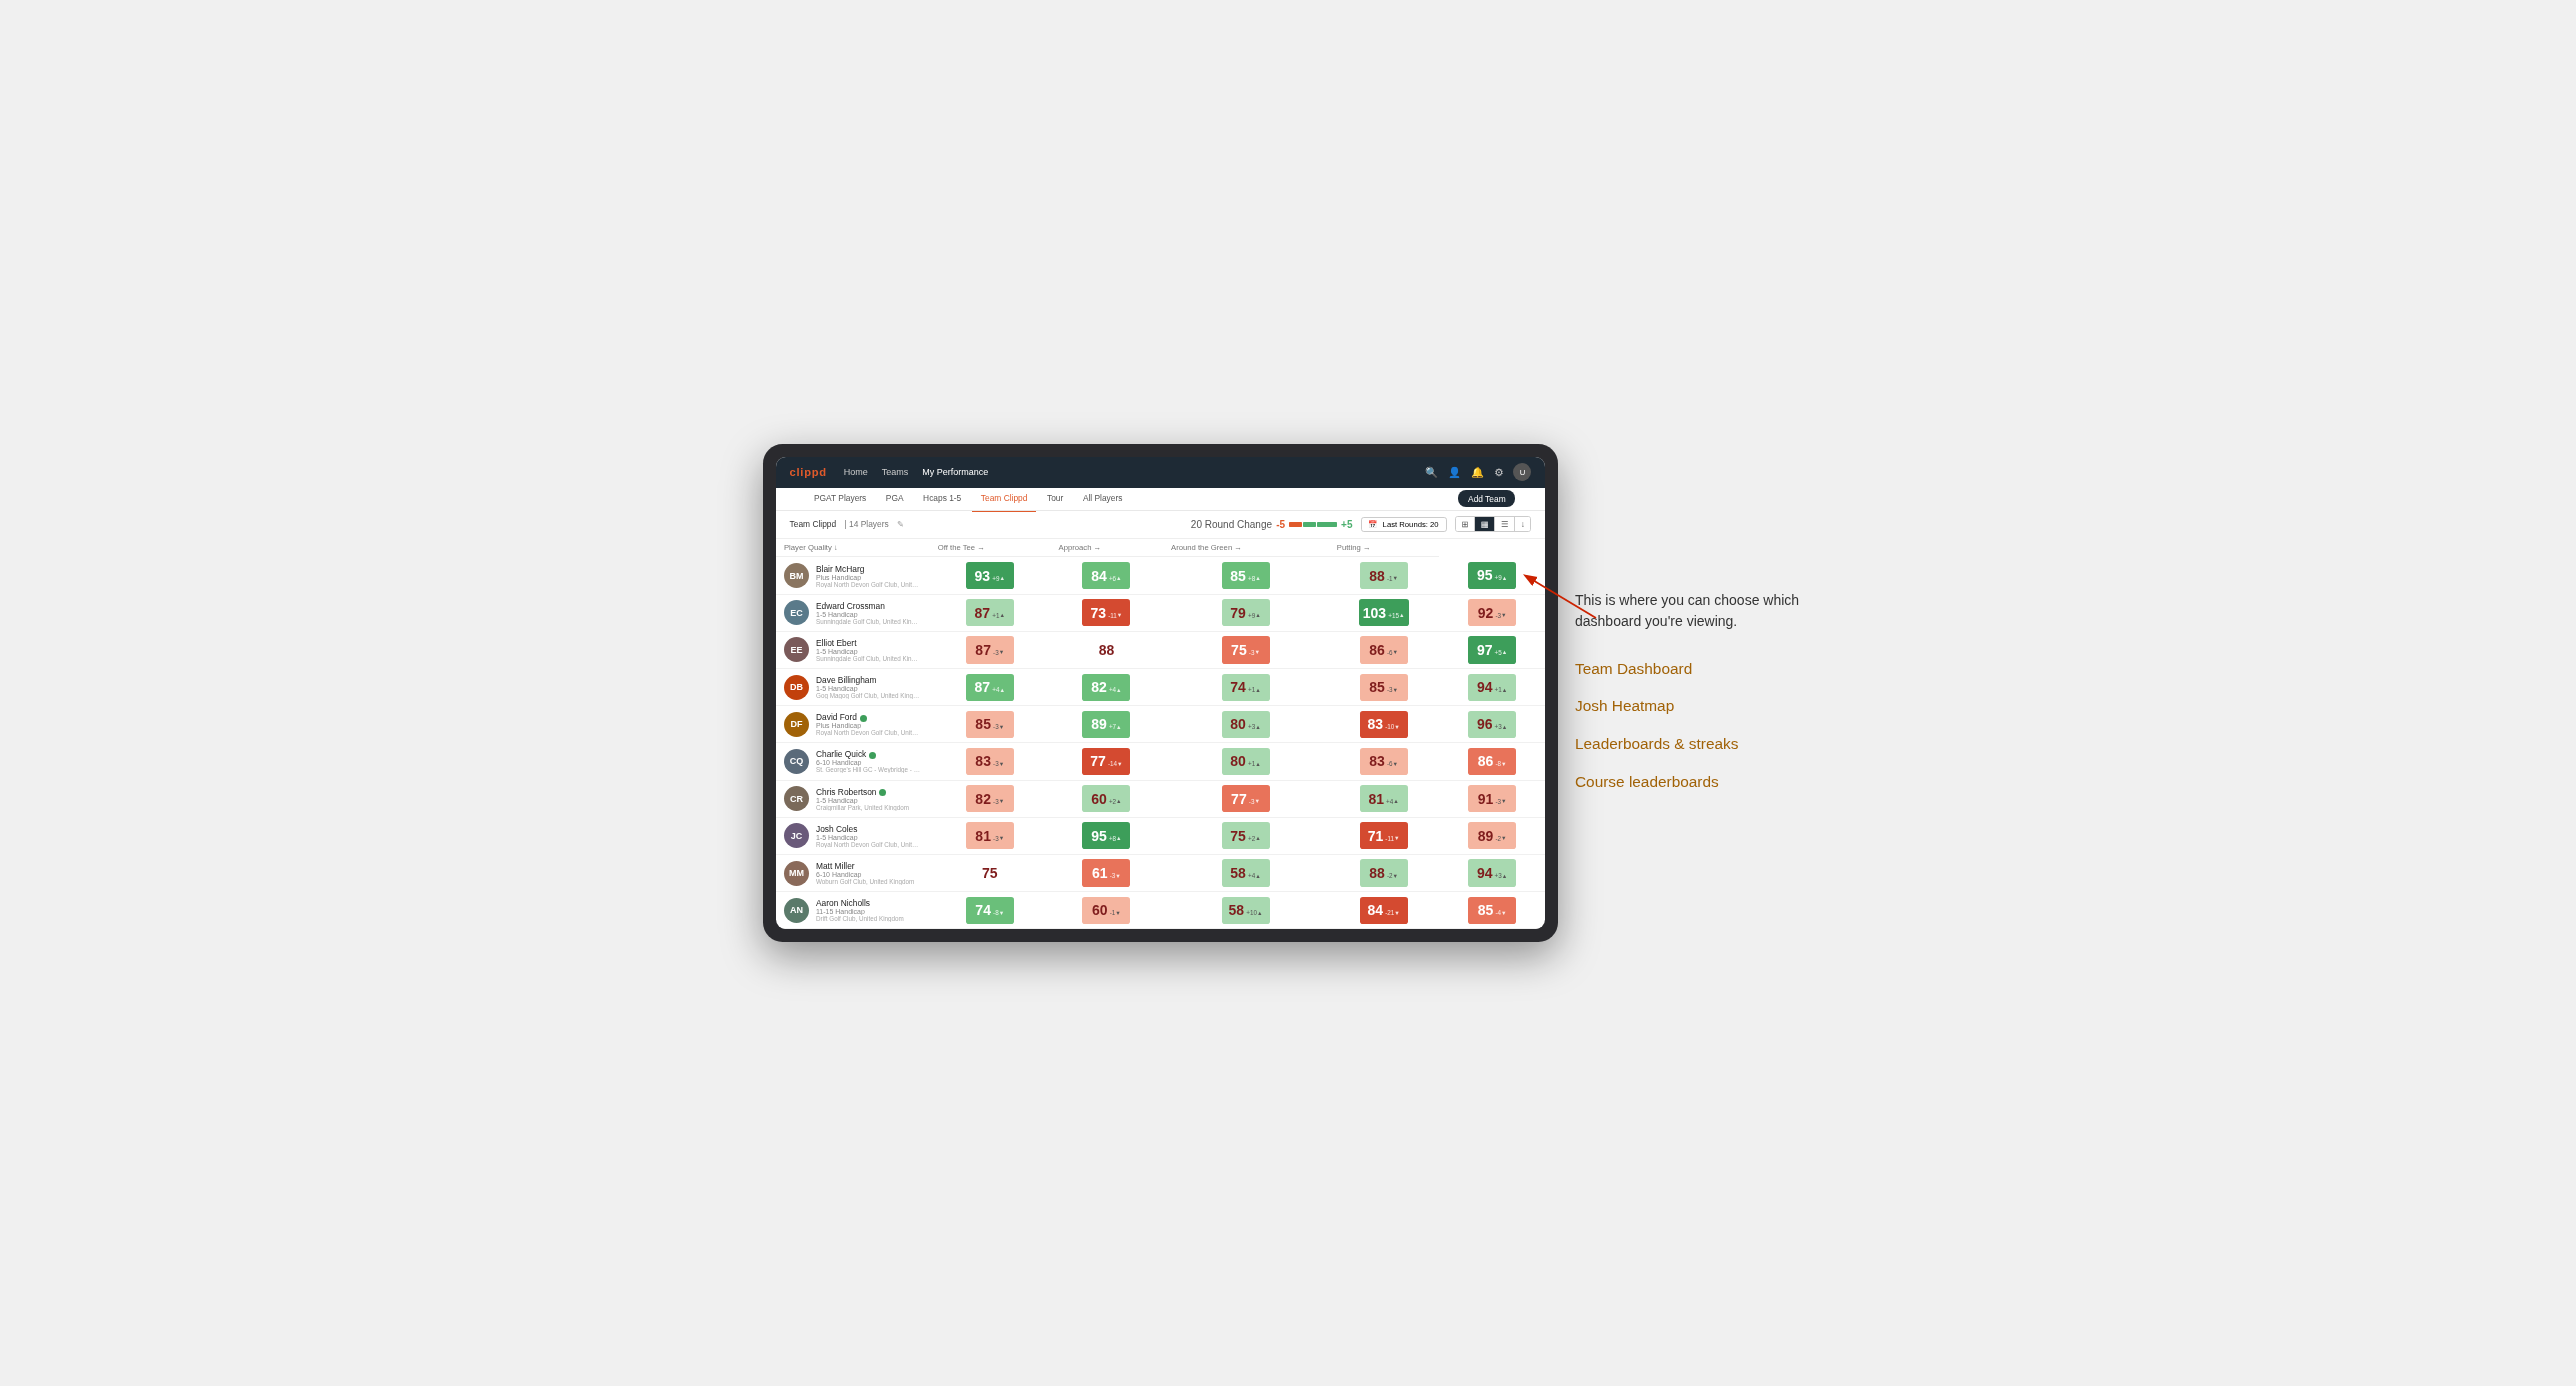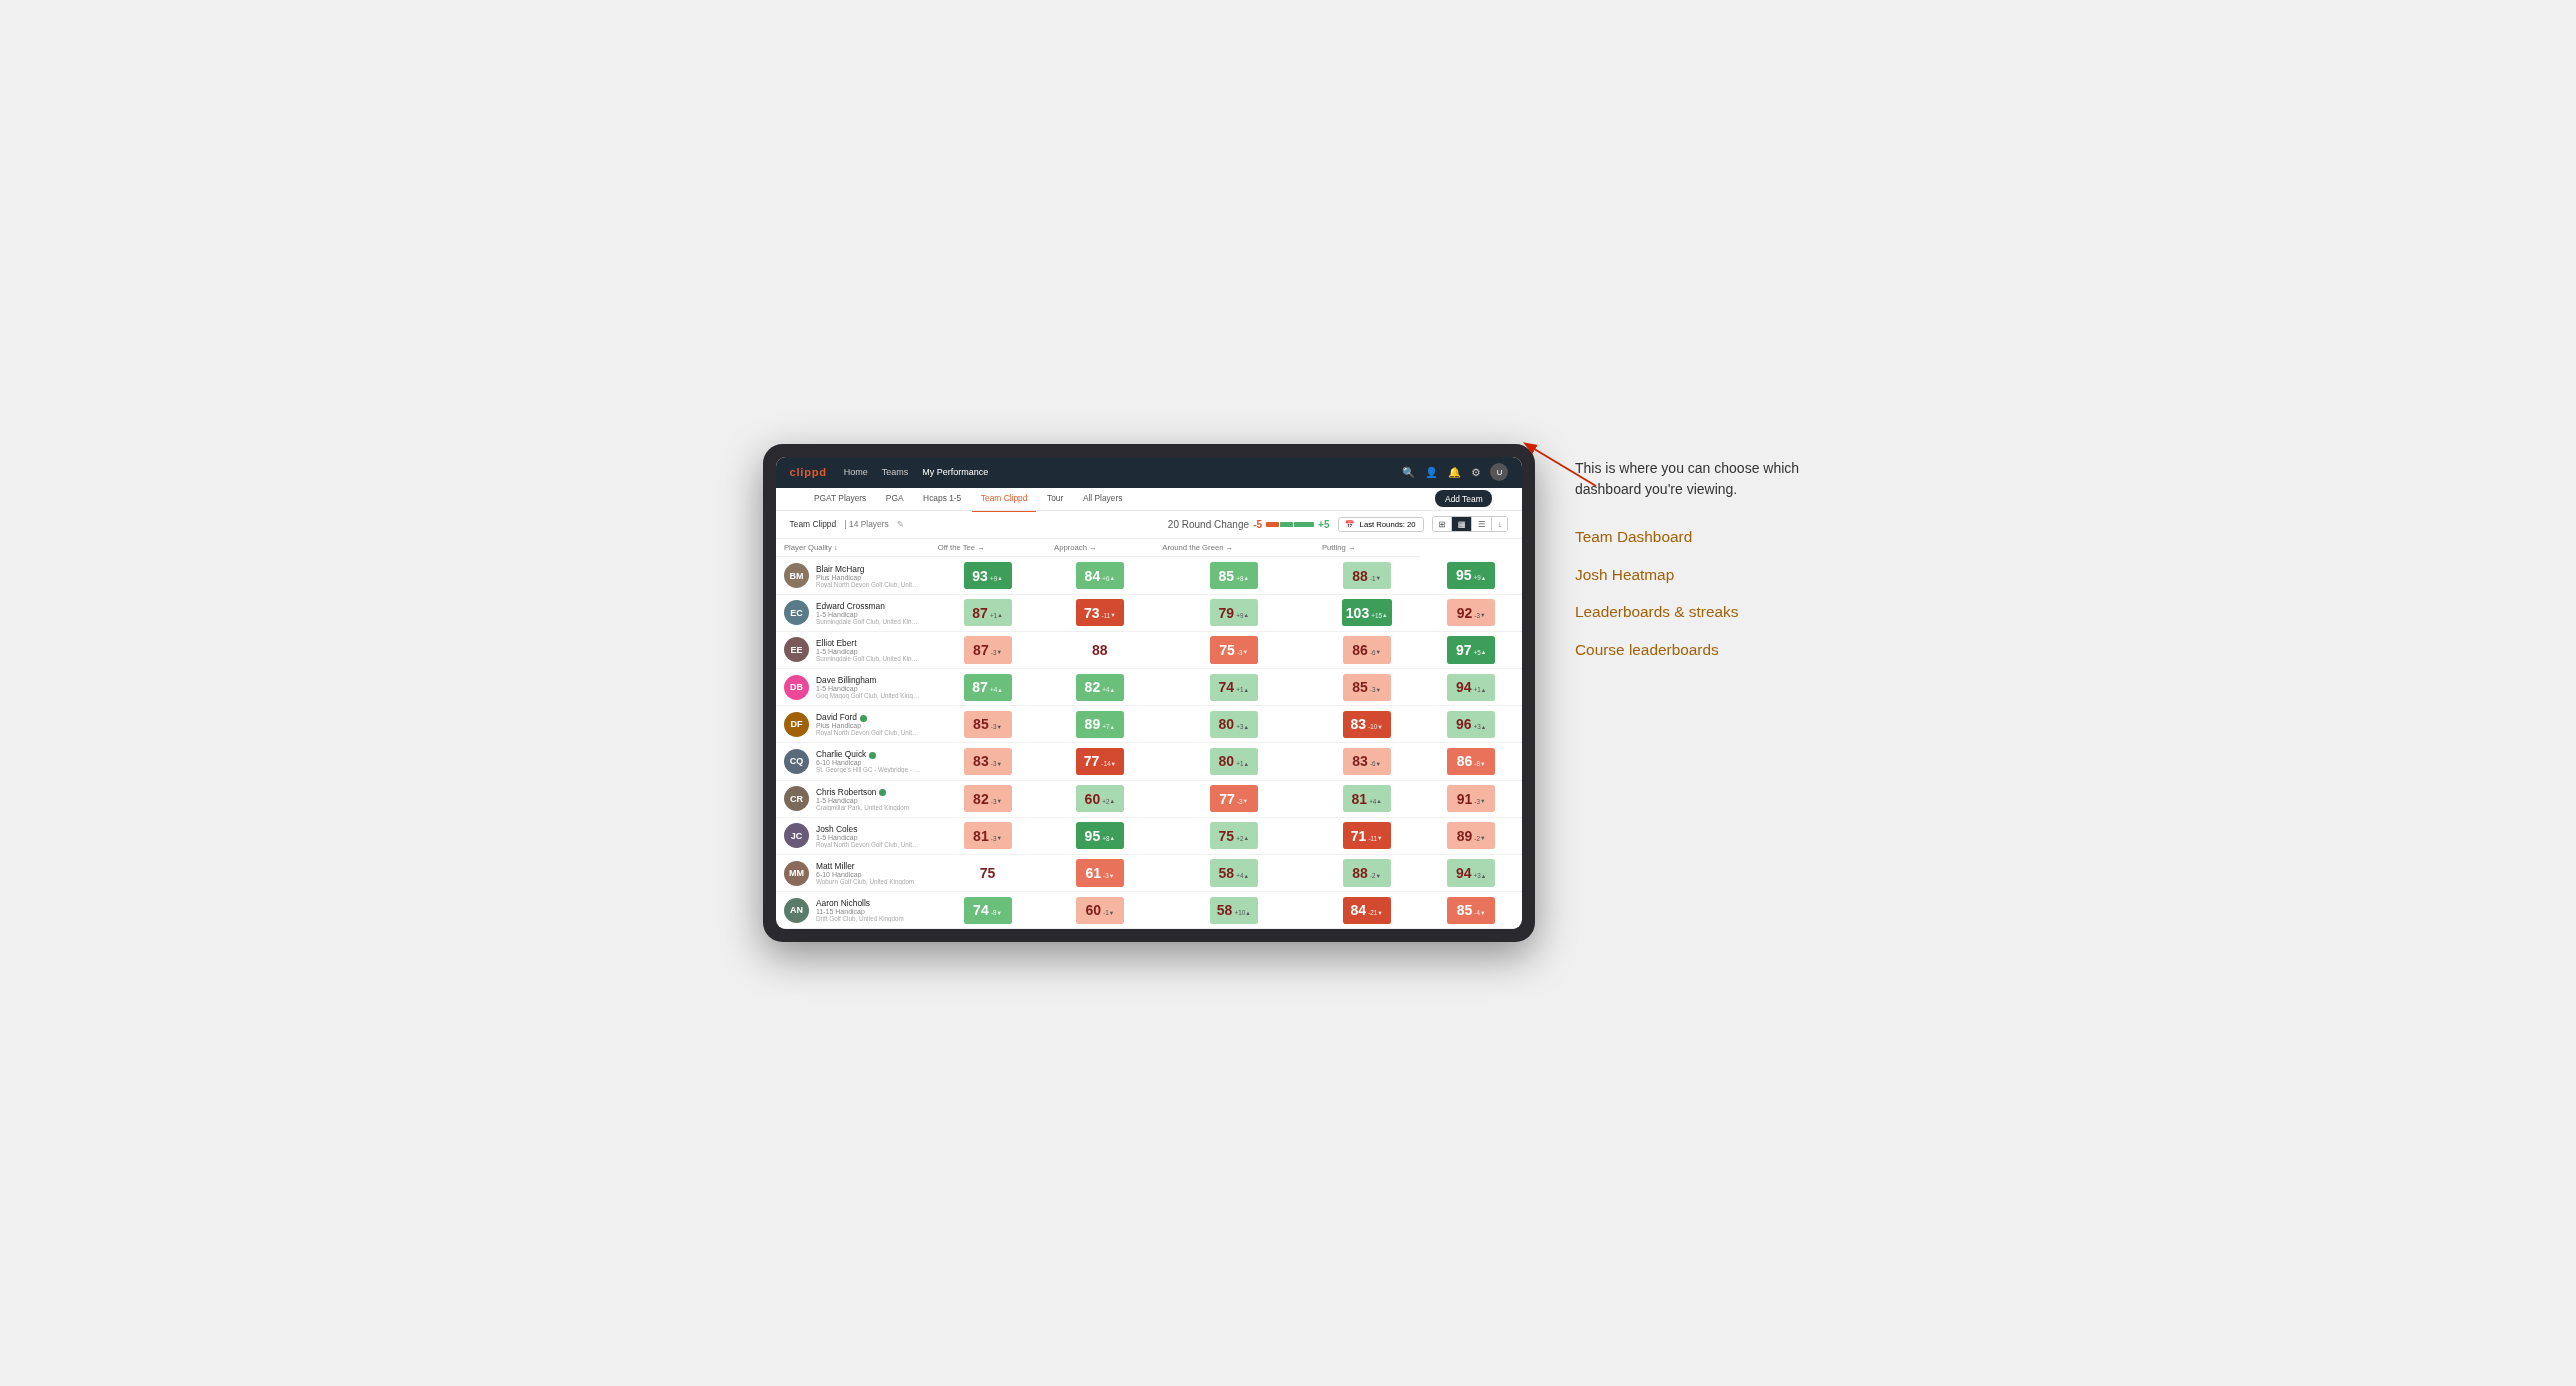--- a/index.html
+++ b/index.html
@@ -8,22 +8,22 @@
       font-family: -apple-system, BlinkMacSystemFont, 'Segoe UI', sans-serif;
       min-height: 100vh;
       display: flex;
       align-items: center;
       justify-content: center;
       padding: 28px;
     }
 
     .page-wrapper {
       display: flex;
-      align-items: flex-start;
-      gap: 40px;
+      align-items: center;
+      gap: 17px;
       width: 100%;
       max-width: 1050px;
     }
 
     
     .tablet {
       background: #2a2a2e;
       border-radius: 19.6px;
       padding: 12.6px;
       box-shadow: 0 14px 42px rgba(0,0,0,0.4);
@@ -563,21 +563,21 @@
       </div></td>
                 <td class="score-cell">
       <div class="score-box bg-green-dark">
         <span class="score-main">97</span>
         <span class="score-change">+5<span class="arrow">▲</span></span>
       </div></td>
               </tr>
               <tr class="player-row">
                 <td>
     <div class="player-cell">
-      <div class="player-avatar" style="background:#ec4899">
+      <div class="player-avatar" style="background:#c2410c">
         DB
       </div>
       <div class="player-info">
         <div class="player-name">Dave Billingham</div>
         <div class="player-handicap">1-5 Handicap</div>
         <div class="player-club">Gog Magog Golf Club, United Kingdom</div>
       </div>
     </div>
                 </td>
                 <td class="score-cell">

